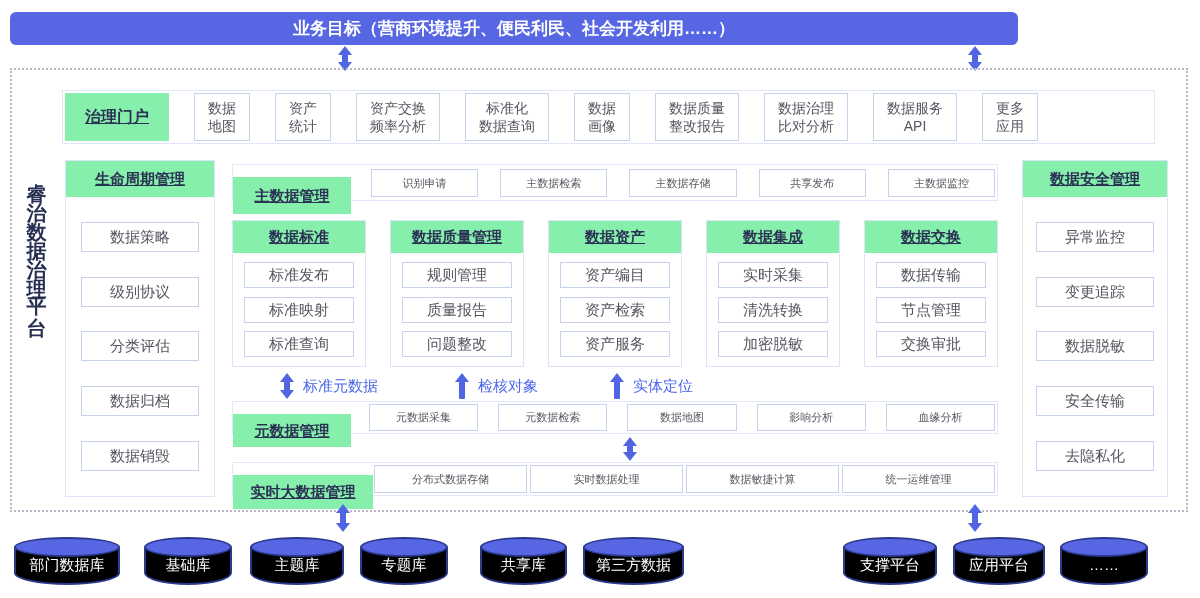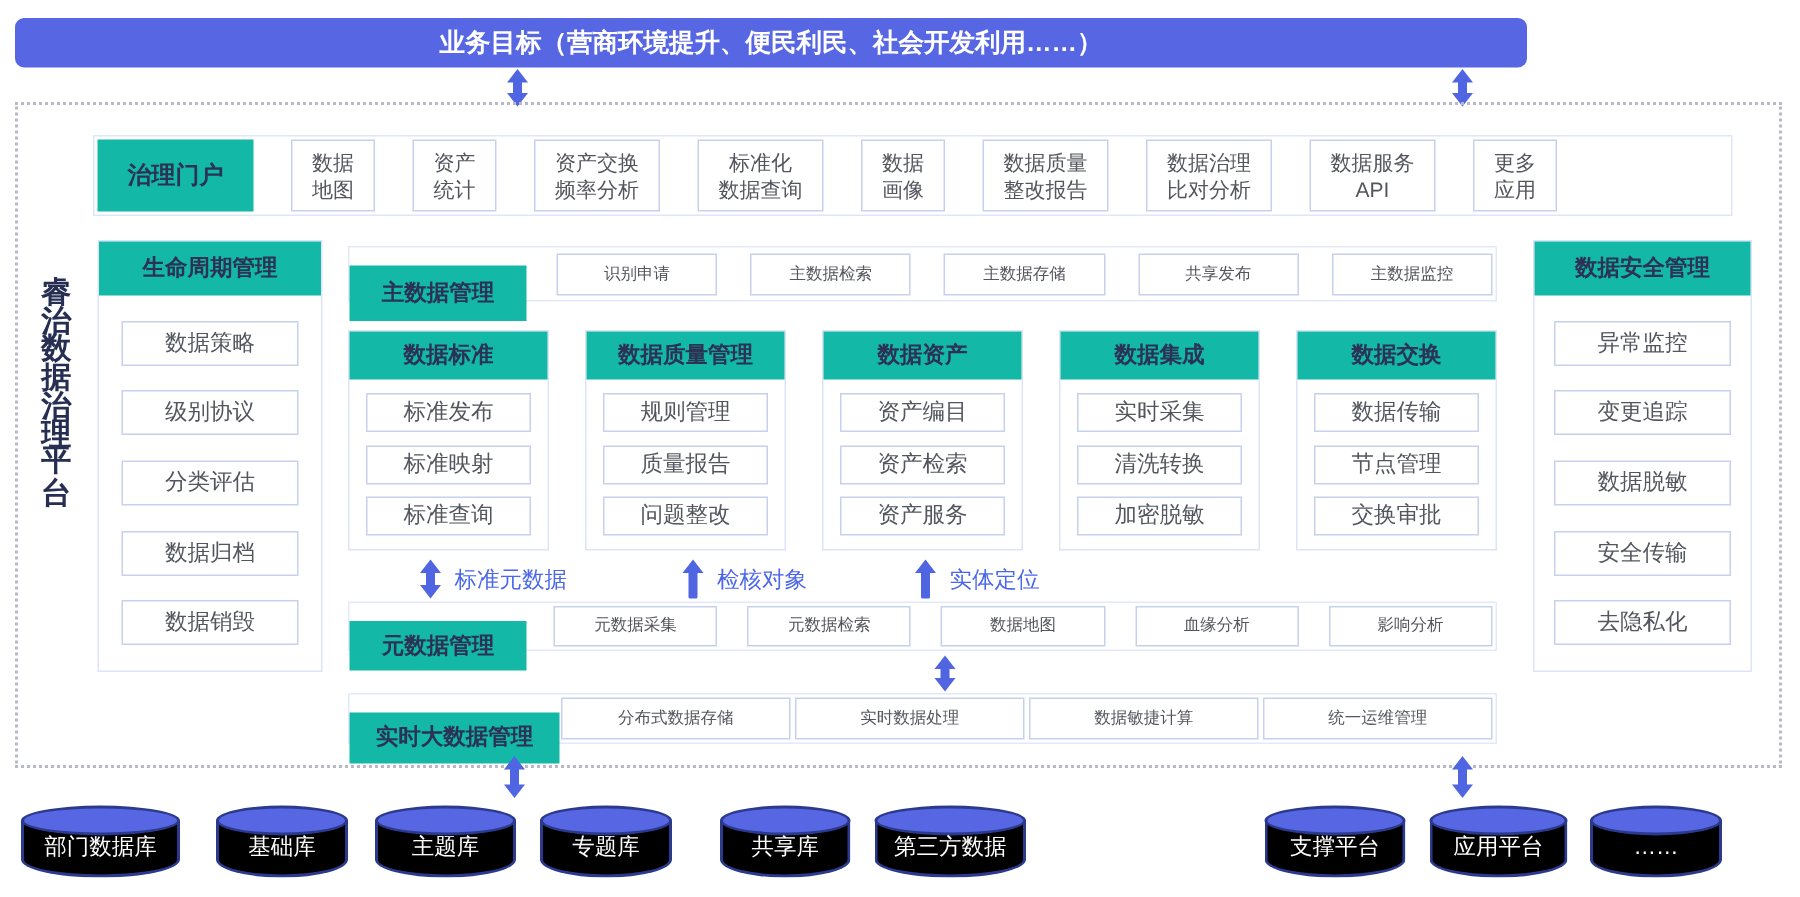--- a/index.html
+++ b/index.html
@@ -12,31 +12,31 @@
 
   
   .frame{position:absolute;left:10px;top:68px;width:1178px;height:444px;
     border:2px dotted #b7bac6;box-sizing:border-box;}
 
   
   .vtitle{position:absolute;left:24px;top:168px;writing-mode:vertical-lr;text-orientation:upright;
     font-size:20px;font-weight:bold;color:#262e52;letter-spacing:19px;}
 
   
-  .hd{background:#14b8a6;color:#2b3254;font-weight:bold;text-align:center;}
+  .hd{background:#86efac;color:#2b3254;font-weight:bold;text-align:center;text-decoration:underline;}
   .box{background:#fff;border:1px solid #c7d1ee;color:#54565f;text-align:center;box-sizing:border-box;}
 
   
   .portal{position:absolute;left:62px;top:90px;width:1093px;height:54px;border:1px solid #dfe6f9;
     box-sizing:border-box;display:flex;align-items:center;gap:25px;padding:2px;}
   .portal .hd{width:104px;height:100%;display:flex;align-items:center;justify-content:center;font-size:16px;flex:none;}
   .portal .box{white-space:pre-line;font-size:14px;line-height:18px;padding:5px 13px;}
 
   
-  .sidecol{position:absolute;top:160px;height:288px;border:1px solid #dde4f8;box-sizing:border-box;
+  .sidecol{position:absolute;top:160px;height:337px;border:1px solid #dde4f8;box-sizing:border-box;
     background:#fff;display:flex;flex-direction:column;}
   .sidecol .hd{height:36px;line-height:36px;font-size:15px;flex:none;}
   .sidecol .items{flex:1;display:flex;flex-direction:column;justify-content:space-evenly;align-items:center;}
   .sidecol .box{width:118px;height:30px;line-height:28px;font-size:15px;}
   .lifecycle{left:65px;width:150px;}
   .security{left:1022px;width:146px;}
 
   
   .hrow{position:absolute;left:232px;width:766px;border:1px solid #e3e9fa;box-sizing:border-box;
     display:flex;align-items:center;background:#fff;}
@@ -212,22 +212,22 @@
         <span class="shaft"></span>
       </div>
     <span class="lab">实体定位</span>
   </div>
 
   <div class="hrow meta">
     <div class="hd">元数据管理</div>
     <div class="box">元数据采集</div>
     <div class="box">元数据检索</div>
     <div class="box">数据地图</div>
+    <div class="box">影响分析</div>
     <div class="box">血缘分析</div>
-    <div class="box">影响分析</div>
   </div>
 
   <div class="varrow double" style="left:623px;top:437px;height:24px;">
       <span class="shaft"></span>
     </div>
 
   <div class="hrow bigdata">
     <div class="hd">实时大数据管理</div>
     <div class="box">分布式数据存储</div>
     <div class="box">实时数据处理</div>

